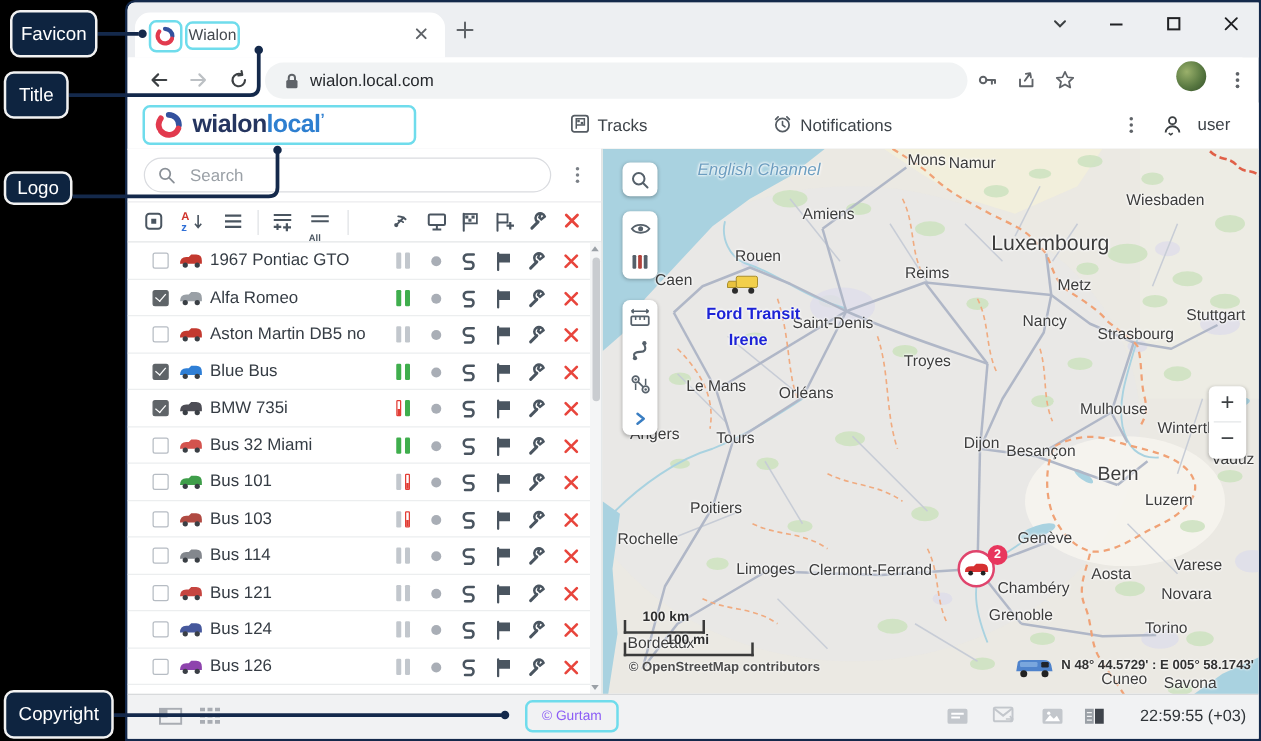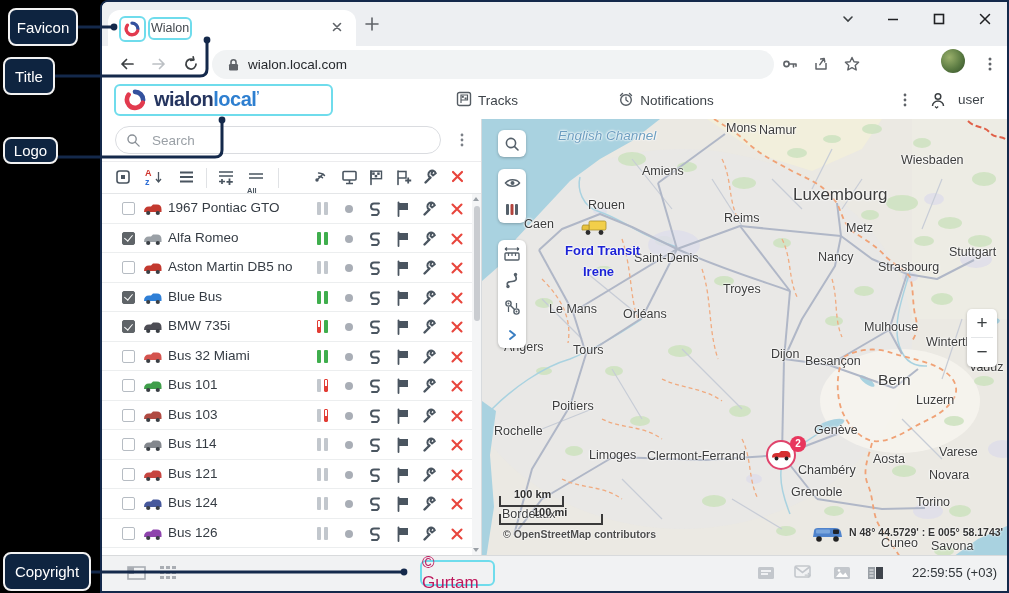--- a/index.html
+++ b/index.html
@@ -79,21 +79,21 @@
           text-shadow:0 0 2px #fff,0 0 2px #fff;}
   .coords{position:absolute;left:367px;top:407px;z-index:4;font-size:10.5px;font-weight:bold;color:#333;
           text-shadow:0 0 2px #fff,0 0 2px #fff;}
   .cluster{position:absolute;left:284px;top:321px;width:30px;height:30px;background:#fff;border:2px solid #e0446c;
            border-radius:50%;z-index:3;display:flex;align-items:center;justify-content:center;box-sizing:border-box;}
   .badge{position:absolute;left:308px;top:317px;width:16px;height:16px;border-radius:50%;background:#e8365d;z-index:4;
          color:#fff;font-size:10px;font-weight:bold;text-align:center;line-height:16px;}
   
   .statusbar{position:absolute;left:0;right:0;bottom:0;height:36px;background:#f1f2f3;border-top:1px solid #d8dadc;box-sizing:border-box;}
   .gurtam{position:absolute;left:318px;top:4px;width:75px;height:26px;display:flex;align-items:center;justify-content:center;
-          font-size:17px;color:#be185d;background:#fff0;}
+          font-size:11px;color:#8b5cf6;background:#fff0;}
   .sbtime{position:absolute;right:10px;top:9px;font-size:13px;color:#2f3438;}
   
   .annbox{position:absolute;background:#0e2440;border:2.5px solid #f2f2f2;border-radius:8px;color:#fff;
           display:flex;align-items:center;justify-content:center;font-size:15px;z-index:70;box-sizing:border-box;}
   .overlay{position:absolute;left:0;top:0;z-index:60;pointer-events:none;}
   .overlay path{stroke:#14294b;stroke-width:3;fill:none;}
   .overlay circle{fill:#14294b;}
 </style>
 </head>
 <body>

